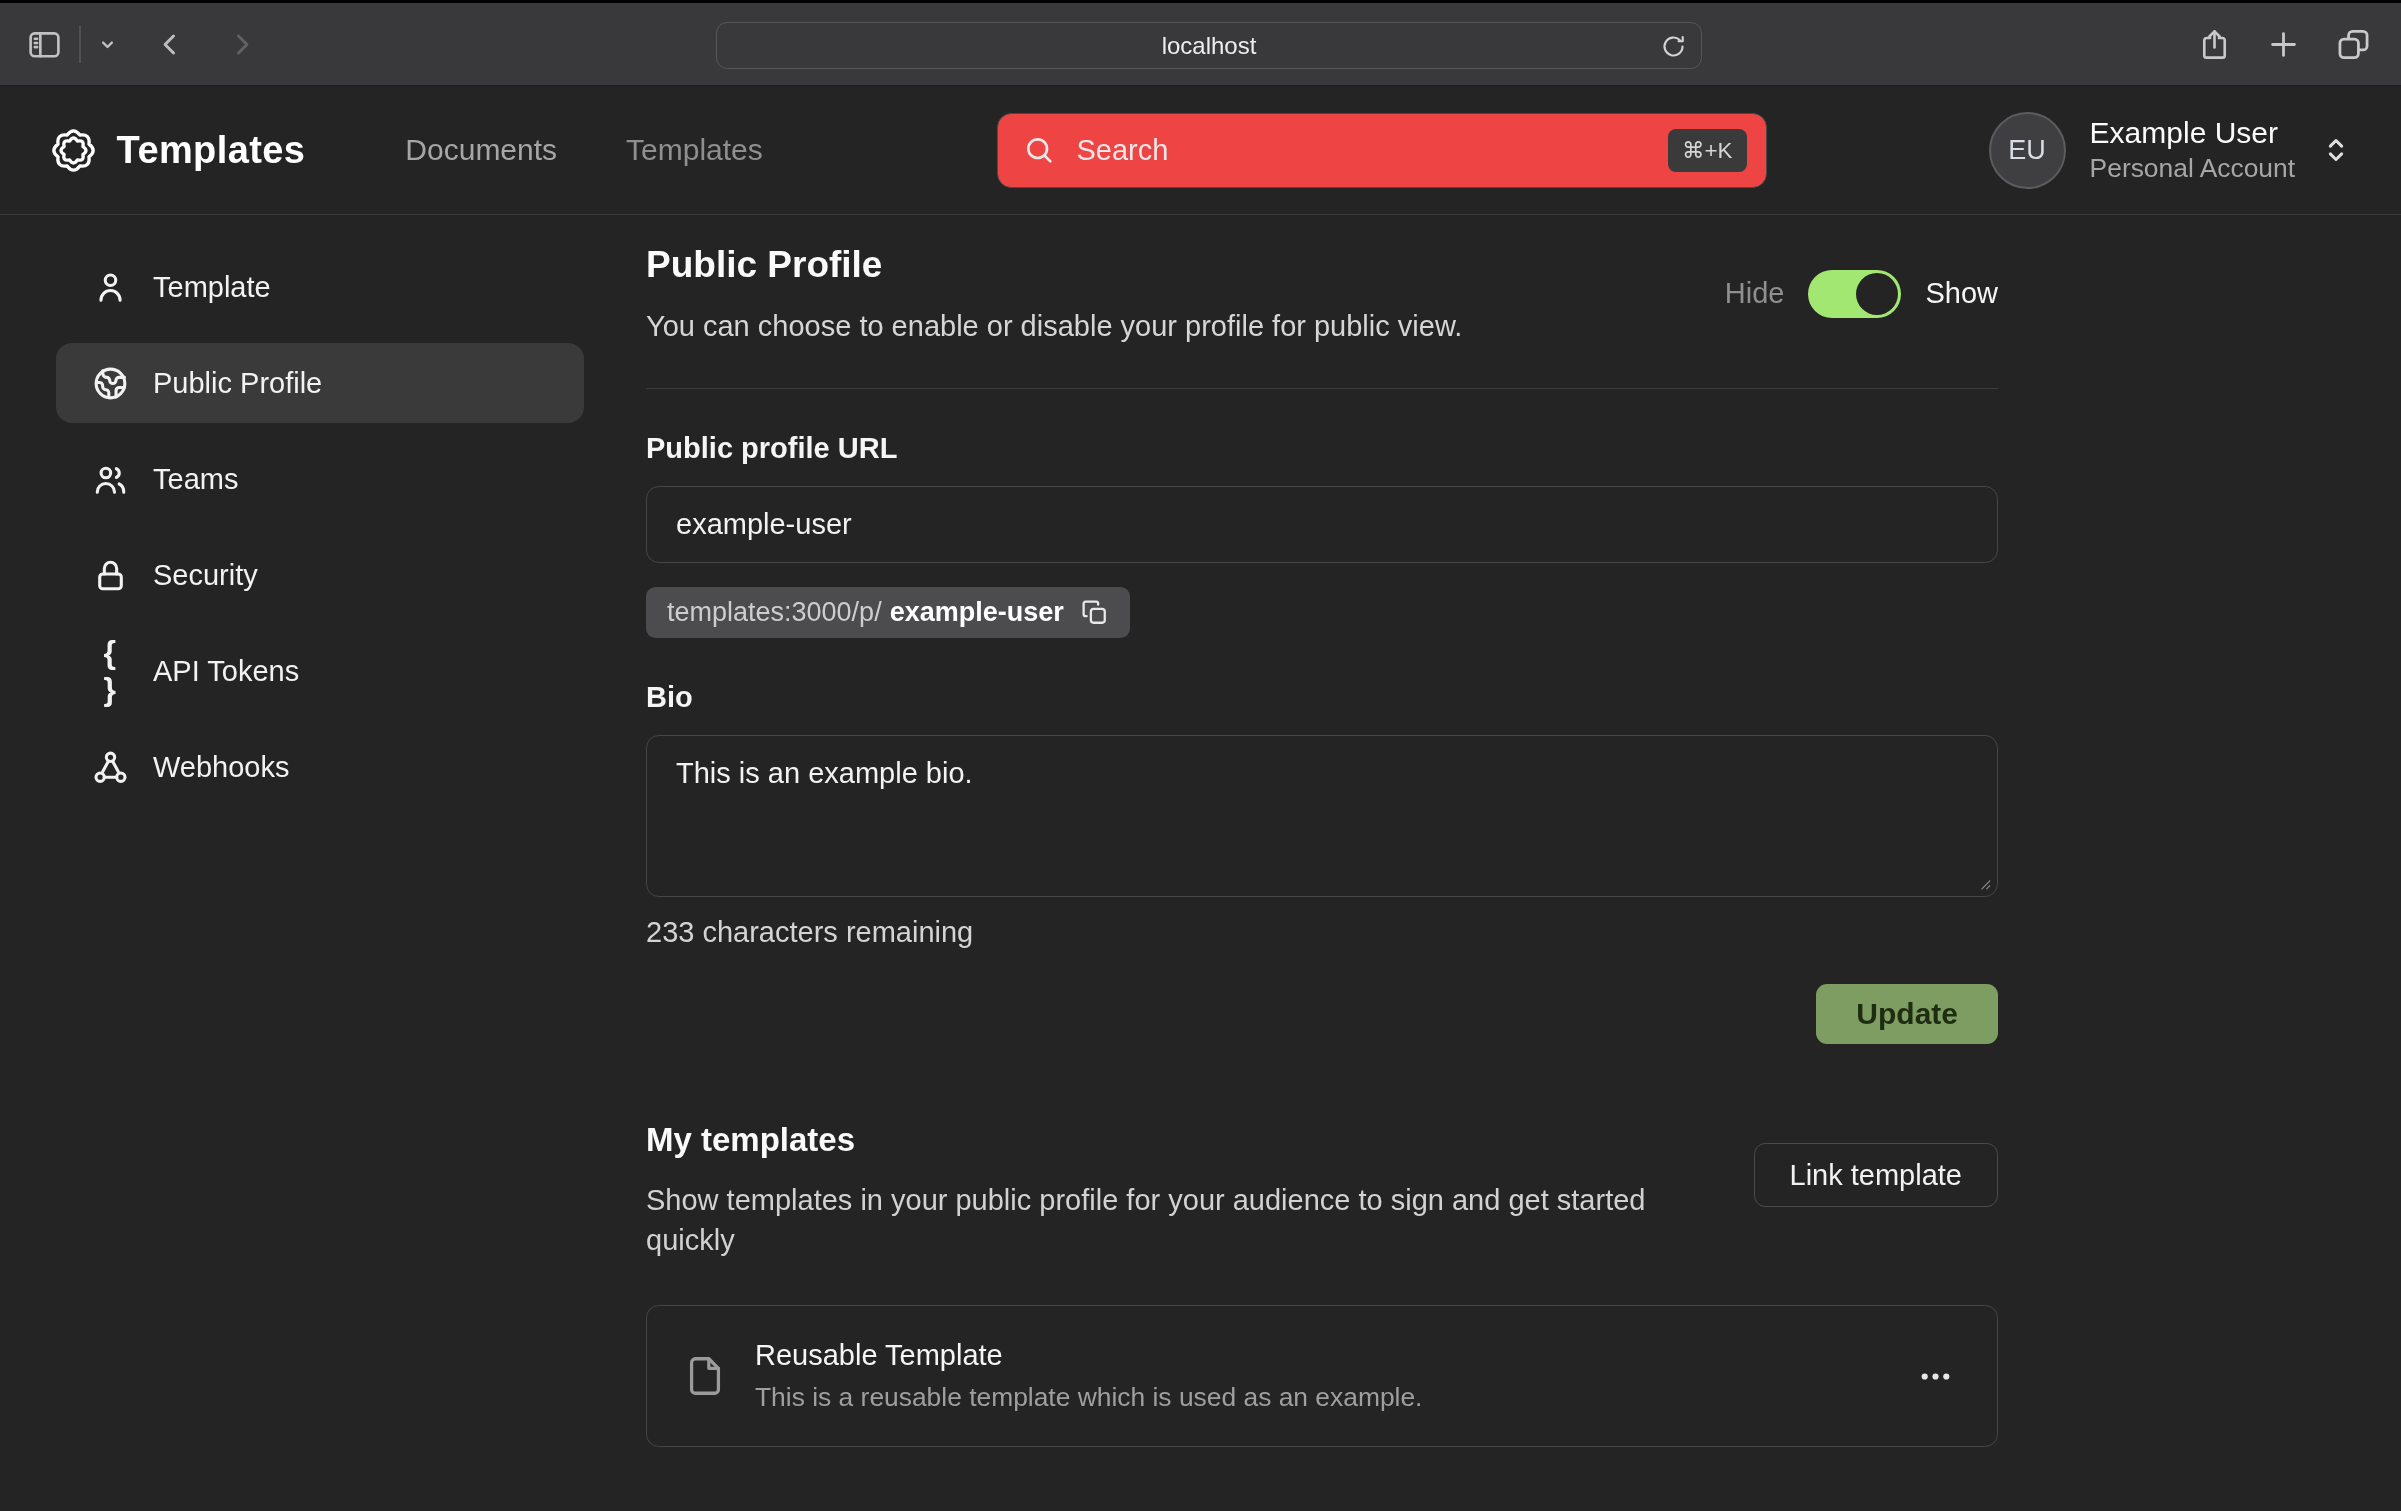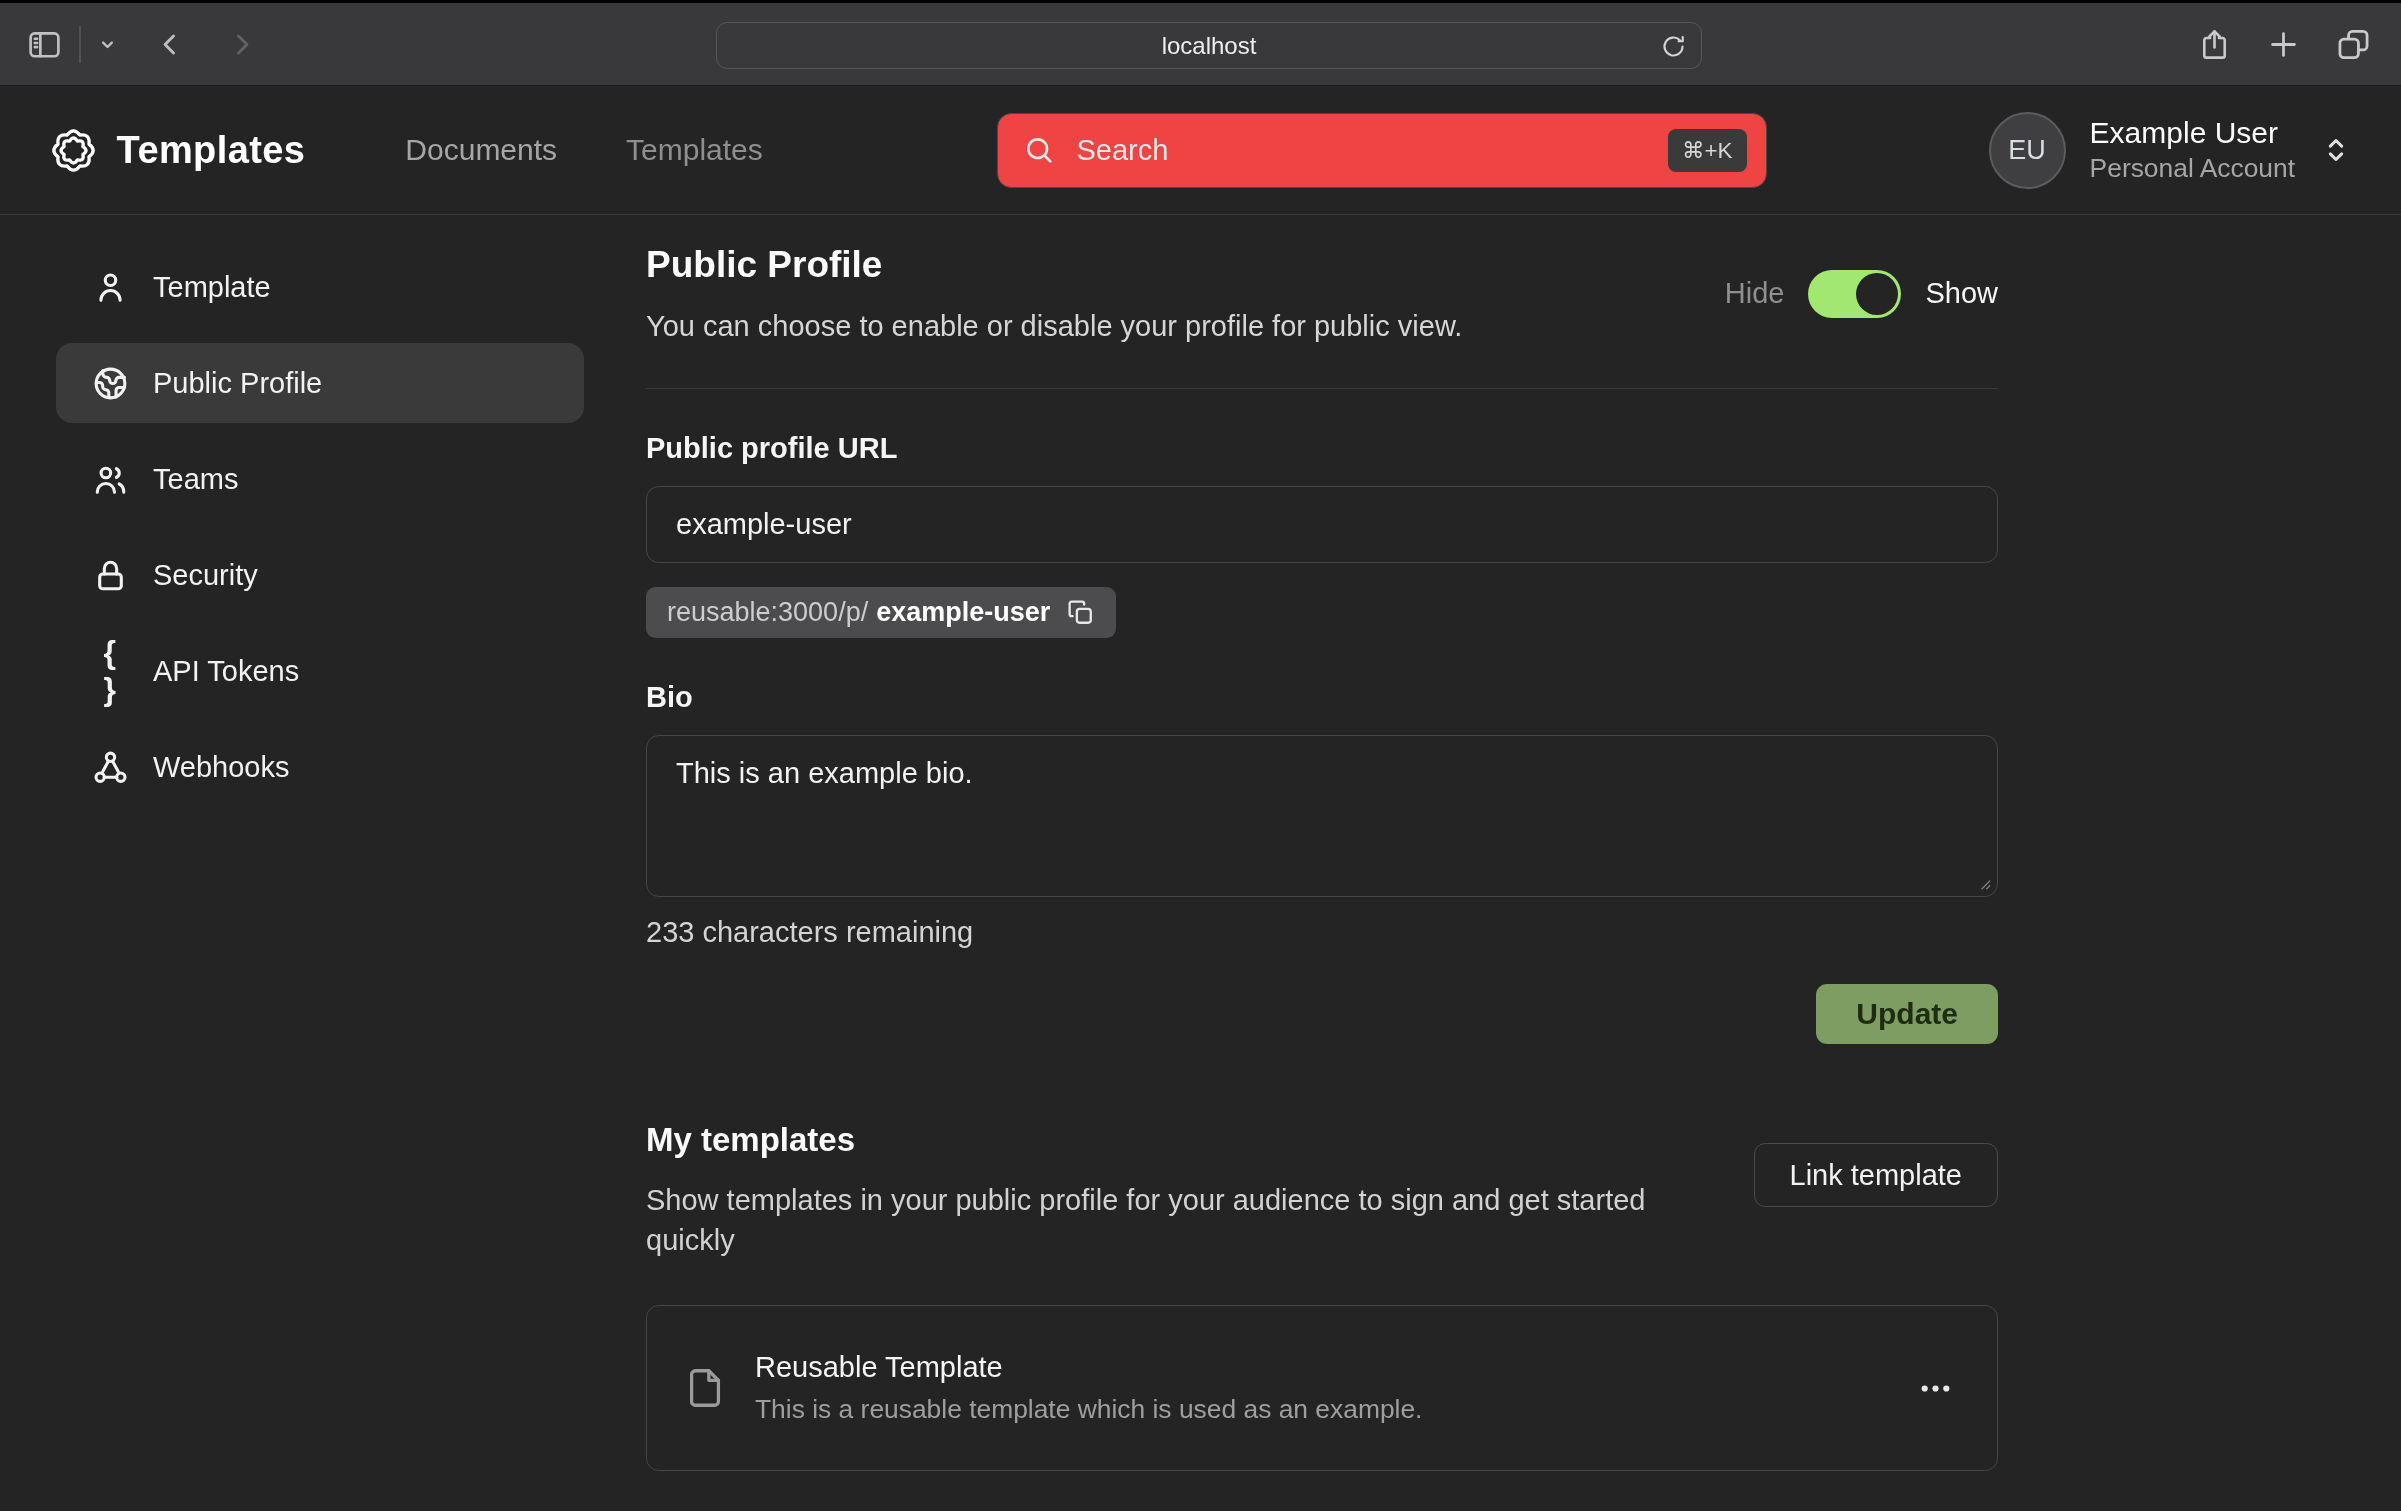--- a/index.html
+++ b/index.html
@@ -127,21 +127,21 @@
   .templates-head { display: flex; justify-content: space-between; margin-top: 77px; }
   .templates-title { font-size: 33px; font-weight: 700; color: #fafafa; }
   .templates-desc { font-size: 29px; color: #d2d2d2; margin-top: 21px; line-height: 40px; max-width: 1040px; }
   .link-template-btn {
     align-self: flex-start; margin-top: 22.4px; height: 64px; padding: 0 35px;
     background: transparent; border: 1.6px solid #4b4b4b; border-radius: 11.2px;
     color: #f2f2f2; font-size: 29px; font-family: inherit; cursor: pointer;
   }
 
   .template-card {
-    margin-top: 45px; height: 166px; border: 1.6px solid #454545; border-radius: 12.8px;
+    margin-top: 45px; height: 142px; border: 1.6px solid #454545; border-radius: 12.8px;
     display: flex; align-items: center; padding: 0 35px;
   }
   .tc-file-icon { color: #9b9b9b; }
   .tc-text { margin-left: 27px; }
   .tc-name { font-size: 29px; font-weight: 500; color: #f5f5f5; }
   .tc-desc { font-size: 26.4px; color: #9f9f9f; margin-top: 9.6px; }
   .tc-menu { margin-left: auto; color: #e8e8e8; cursor: pointer; padding: 8px; }
 </style>
 </head>
 <body>
@@ -322,21 +322,21 @@
         <span class="toggle-on-label">Show</span>
       </div>
     </div>
 
     <hr class="divider">
 
     <label class="field-label">Public profile URL</label>
     <input class="text-input" type="text" value="example-user" style="">
 
     <div class="url-badge">
-      <span class="prefix">reusable:3000/p/</span>
+      <span class="prefix">templates:3000/p/</span>
       <span class="bold-part">example-user</span>
       <span class="copy">
         <svg width="29" height="29" viewBox="0 0 24 24" fill="none" stroke="currentColor" stroke-width="1.9" stroke-linecap="round">
           <rect x="9" y="9" width="11.5" height="11.5" rx="2.2"></rect>
           <path d="M5.5 15h-.9A1.6 1.6 0 0 1 3 13.4V4.6A1.6 1.6 0 0 1 4.6 3h8.8A1.6 1.6 0 0 1 15 4.6v.9"></path>
         </svg>
       </span>
     </div>
 
     <label class="field-label">Bio</label>

